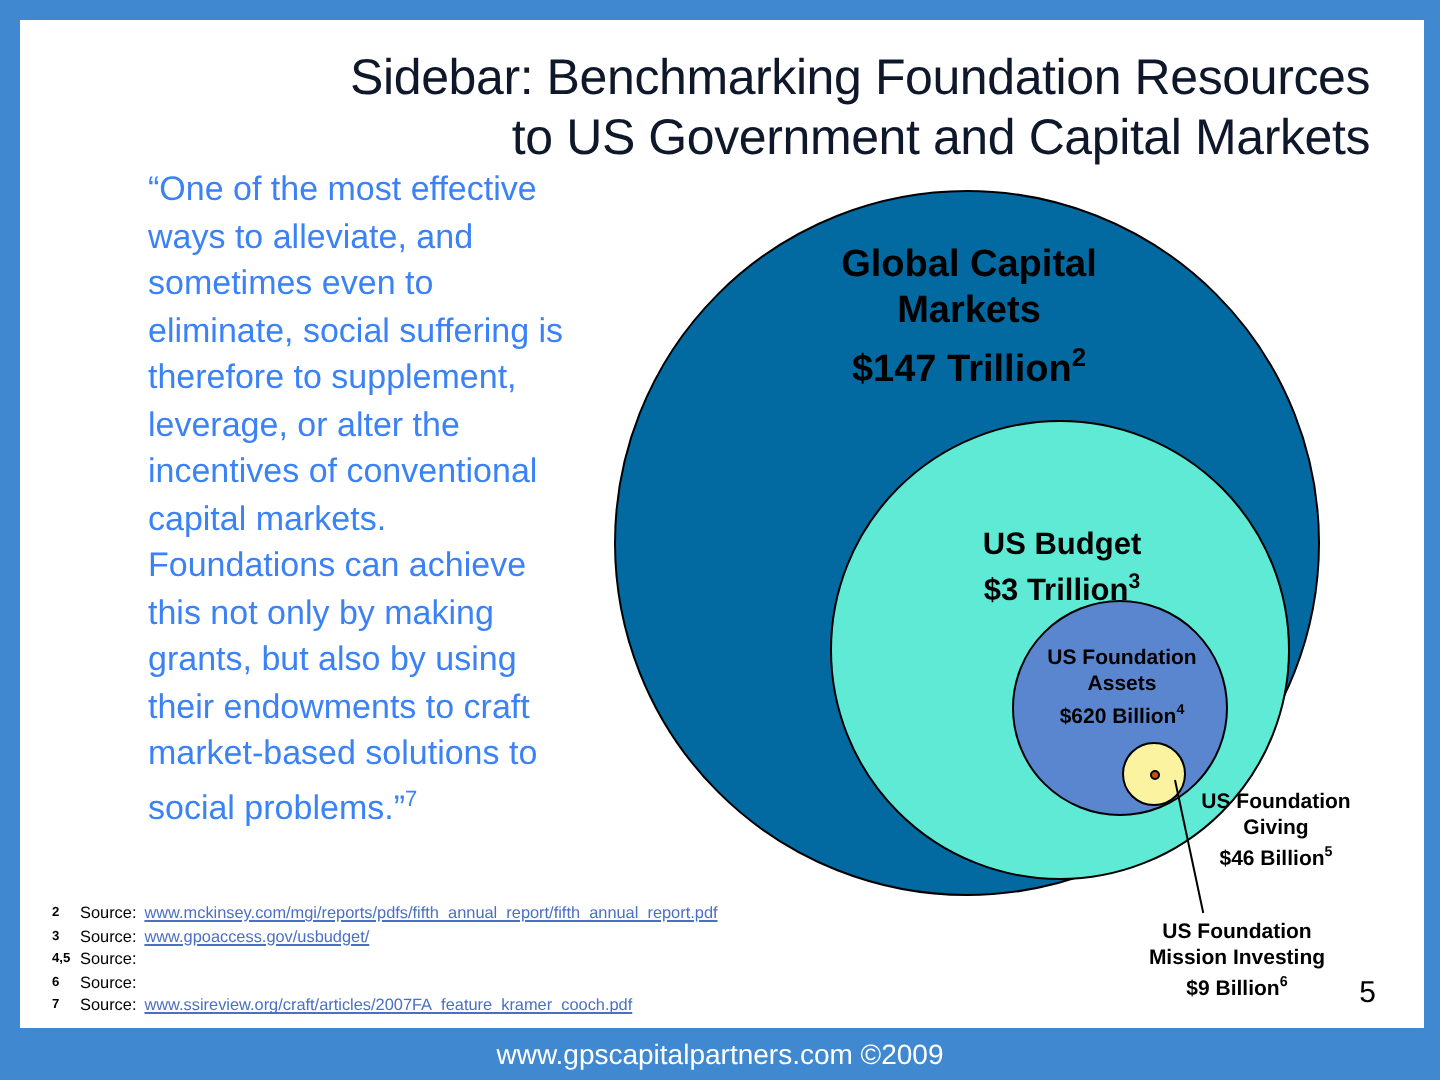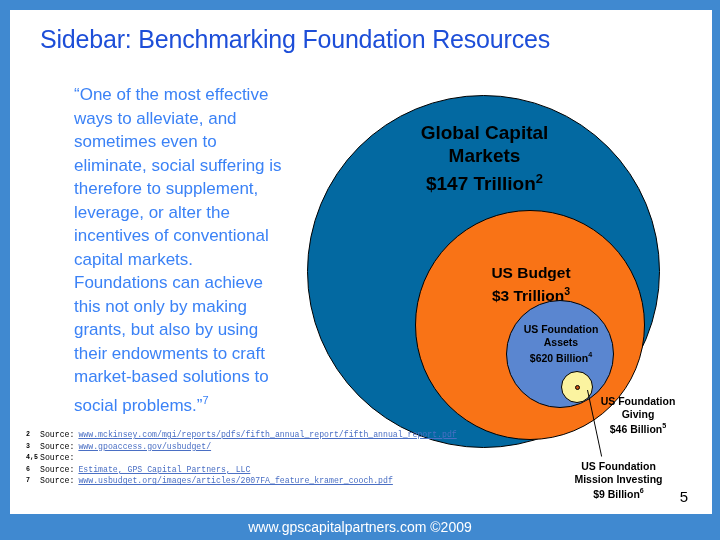--- a/index.html
+++ b/index.html
@@ -15,22 +15,22 @@
   }
   #canvas{
     position:absolute;left:10px;top:10px;
     width:702px;height:504px;
     background:#ffffff;
     overflow:hidden;
   }
   
   #title{
     position:absolute;left:30px;top:14px;width:645px;
-    text-align:left;
-    color:#1d4ed8;
+    text-align:right;
+    color:#0f172a;
     font-size:25px;
     line-height:30px;
     font-weight:400;
     letter-spacing:-0.2px;
   }
   
   #quote{
     position:absolute;left:64px;top:73px;width:215px;
     color:#3b82f6;
     font-size:17px;
@@ -48,21 +48,21 @@
     text-align:center;
     color:#000;
     font-weight:bold;
   }
   #circle-global{
     left:7px;top:7px;width:353px;height:353px;
     background:#0369a1;
   }
   #circle-budget{
     left:115px;top:122px;width:230px;height:230px;
-    background:#f97316;
+    background:#5eead4;
   }
   #circle-assets{
     left:206px;top:212px;width:108px;height:108px;
     background:#5A86D0;
   }
   #circle-giving{
     left:261px;top:283px;width:32px;height:32px;
     background:#FBF3A0;
   }
   #circle-mission{
@@ -90,22 +90,22 @@
   }
   #callout-giving{left:578px;top:385px;width:100px;}
   #callout-mission{left:551px;top:450px;width:115px;}
   .leader{
     position:absolute;background:#000;width:1px;
     transform-origin:top center;
   }
   #leader-mission{left:577px;top:380px;height:68px;transform:rotate(-12deg);}
   
   #footnotes{
-    position:absolute;left:16px;top:419px;width:540px;
-    font-size:8.2px;line-height:11.6px;color:#000;font-family:Liberation Mono, monospace;
+    position:absolute;left:16px;top:441px;width:540px;
+    font-size:8.2px;line-height:11.6px;color:#000;
   }
   .fn-row{display:flex;align-items:flex-start;white-space:nowrap;}
   .fn-num{
     font-size:6.6px;vertical-align:super;
     width:14px;flex:0 0 14px;padding-top:0px;
     font-weight:bold;
   }
   .fn-src{flex:0 0 auto;padding-right:4px;}
   .fn-link{color:#4A6FC4;text-decoration:underline;}
   
@@ -121,20 +121,21 @@
   }
 </style>
 </head>
 <body>
 
 <div id="slide">
   <div id="canvas">
 
     <div id="title">
       <span>Sidebar: Benchmarking Foundation Resources</span><br>
+      <span>to US Government and Capital Markets</span>
     </div>
 
     <div id="quote">
       <span>“One of the most effective ways to alleviate, and sometimes even to eliminate, social suffering is therefore to supplement, leverage, or alter the incentives of conventional capital markets. Foundations can achieve this not only by making grants, but also by using their endowments to craft market-based solutions to social problems.”</span><span class="sup">7</span>
     </div>
 
     <div id="diagram">
 
       <div class="circ" id="circle-global">
         <div class="lbl-global">
@@ -188,26 +189,25 @@
         <span class="fn-src">Source:</span>
         <span class="fn-link">www.gpoaccess.gov/usbudget/</span>
       </div>
       <div class="fn-row">
         <span class="fn-num">4,5</span>
         <span class="fn-src">Source:</span>
       </div>
       <div class="fn-row">
         <span class="fn-num">6</span>
         <span class="fn-src">Source:</span>
-        <span class="fn-link">Estimate, GPS Capital Partners, LLC</span>
       </div>
       <div class="fn-row">
         <span class="fn-num">7</span>
         <span class="fn-src">Source:</span>
-        <span class="fn-link">www.usbudget.org/images/articles/2007FA_feature_kramer_cooch.pdf</span>
+        <span class="fn-link">www.ssireview.org/craft/articles/2007FA_feature_kramer_cooch.pdf</span>
       </div>
     </div>
 
     <div id="pageno">5</div>
   </div>
 
   <div id="footer">
     <span>www.gpscapitalpartners.com ©2009</span>
   </div>
 </div>

